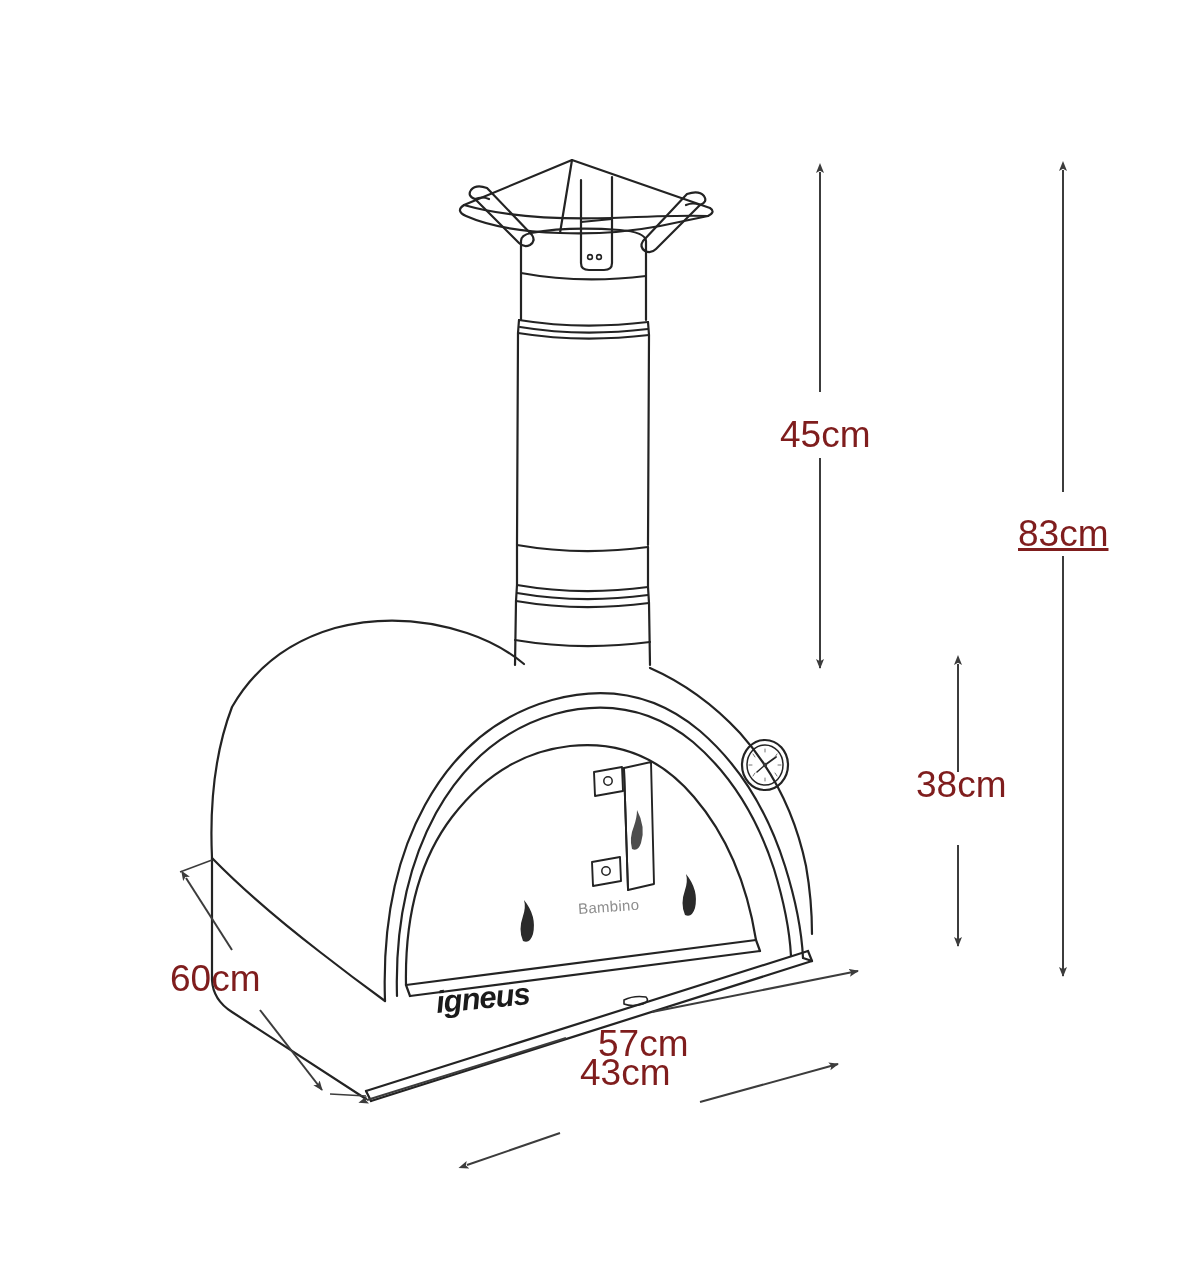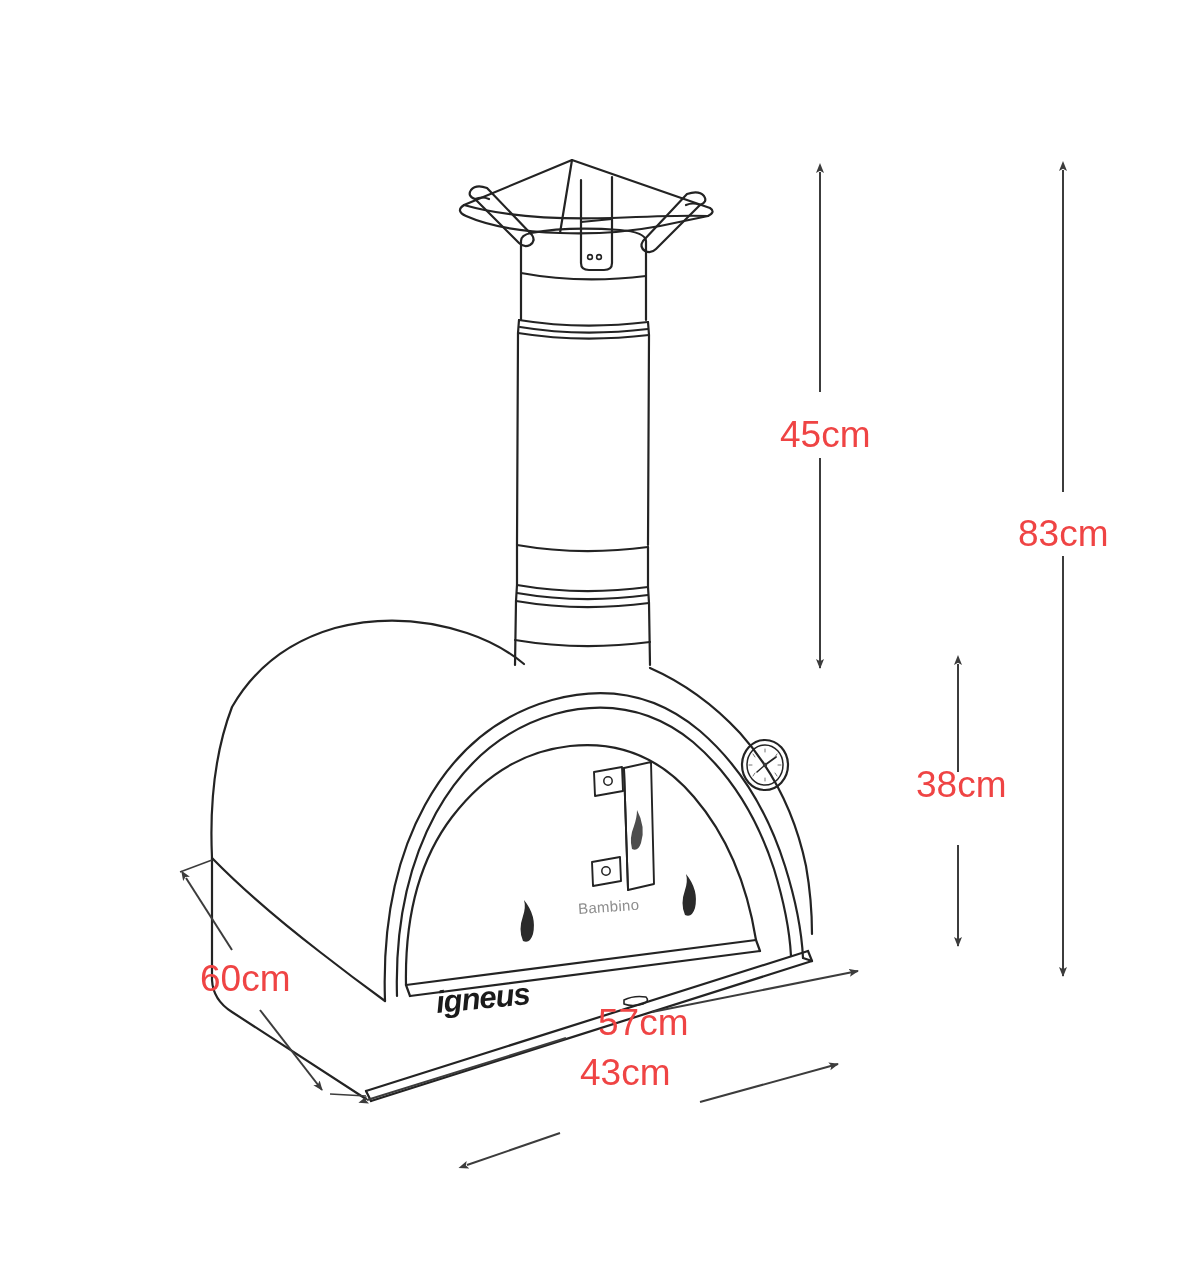--- a/index.html
+++ b/index.html
@@ -23,21 +23,21 @@
     left: 0;
     top: 0;
     width: 1200px;
     height: 1275px;
   }
   .dim-label {
     position: absolute;
     font-family: "Liberation Sans", sans-serif;
     font-size: 37px;
     font-weight: 400;
-    color: #ef4444;
+    color: #7f1d1d;
     white-space: nowrap;
     letter-spacing: 0px;
     line-height: 1;
   }
   .brand-label {
     position: absolute;
     font-family: "Liberation Sans", sans-serif;
     color: #1a1a1a;
     white-space: nowrap;
   }
@@ -238,27 +238,27 @@
 
       <g>
         <line x1="467" y1="1165" x2="560" y2="1133" marker-start="url(#arrowStart)"></line>
         <line x1="700" y1="1102" x2="838" y2="1064" marker-end="url(#arrowEnd)"></line>
       </g>
     </g>
   </svg>
 
   <div class="dim-label" style="left:780px; top:416px;">45cm</div>
 
-  <div class="dim-label" style="left:1018px; top:515px;">83cm</div>
+  <div class="dim-label" style="left:1018px; top:515px;text-decoration:underline;">83cm</div>
 
   <div class="dim-label" style="left:916px; top:766px;">38cm</div>
 
-  <div class="dim-label" style="left:200px; top:960px;">60cm</div>
-
-  <div class="dim-label" style="left:598px; top:1004px;">57cm</div>
+  <div class="dim-label" style="left:170px; top:960px;">60cm</div>
+
+  <div class="dim-label" style="left:598px; top:1025px;">57cm</div>
 
   <div class="dim-label" style="left:580px; top:1054px;">43cm</div>
 
   <div class="brand-label" id="brand-igneus" style="left:436px; top:985px;">igneus</div>
 
   <div class="brand-label" id="model-bambino" style="left:578px; top:900px;">Bambino</div>
 
 </div>
 
 </body></html>

